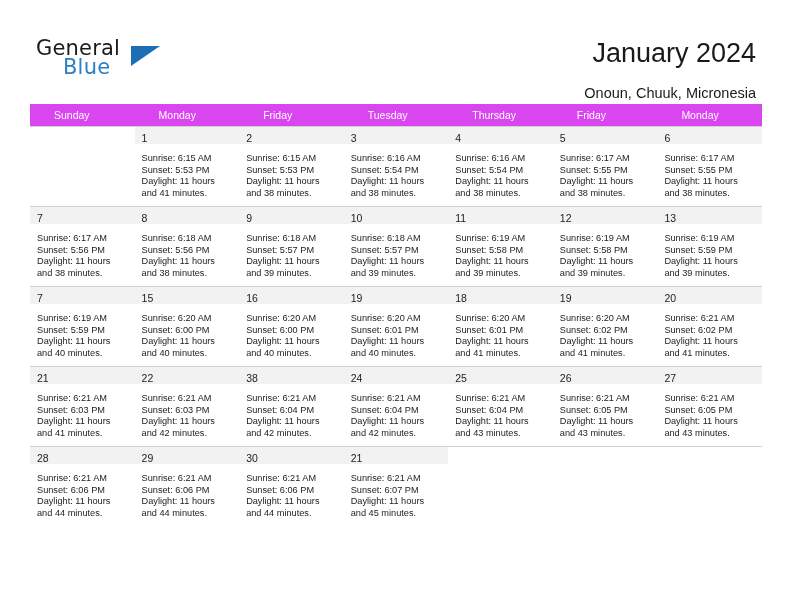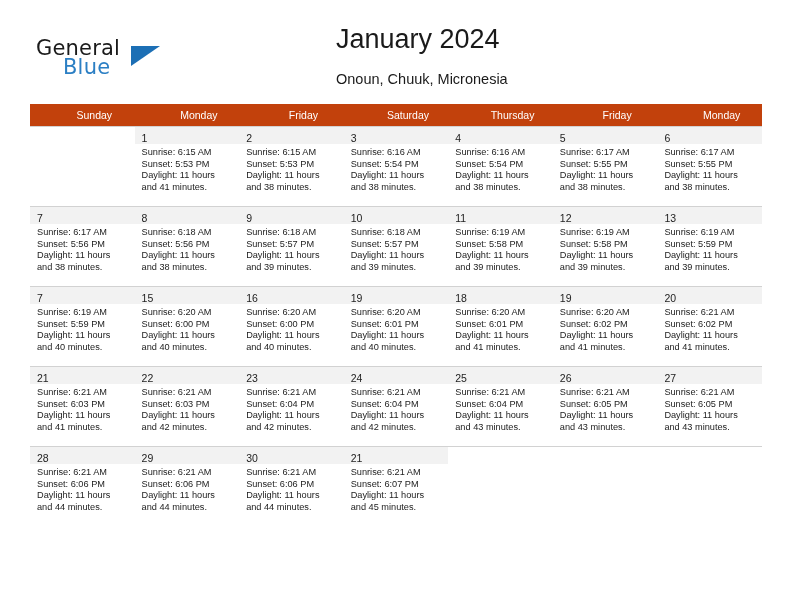--- a/index.html
+++ b/index.html
@@ -62,21 +62,22 @@
     top: 10px;
     width: 0;
     height: 0;
     border-left: 29px solid #1c6fb5;
     border-bottom: 20px solid transparent;
   }
 
   .title-block {
     position: absolute;
     right: 36px;
-    top: 22px;
+    top: 36px;
+    text-align: right;
     width: 420px;
   }
   .cal-title {
     font-size: 27px;
     font-weight: 400;
     color: #1a1a1a;
     line-height: 34px;
     font-family: "Liberation Sans", sans-serif;
   }
   .cal-subtitle {
@@ -90,25 +91,25 @@
   
   .calendar {
     position: absolute;
     left: 30px;
     top: 104px;
     width: 732px;
     border-collapse: collapse;
     table-layout: fixed;
   }
   .calendar th {
-    background: #c2410c;
+    background: #d946ef;
     color: #ffffff;
     font-size: 10.5px;
     font-weight: 400;
-    text-align: center;
+    text-align: left;
     padding: 5px 0 5px 24px;
     height: 11px;
     border: none;
   }
   .calendar td {
     vertical-align: top;
     height: 80px;
     padding: 0;
     border: none;
     background: #ffffff;
@@ -126,20 +127,21 @@
     padding: 1px 0 0 7px;
     box-sizing: border-box;
   }
   .daynum {
     font-size: 10.5px;
     color: #222222;
     line-height: 15px;
   }
   .cell-lines {
     padding: 3px 5px 0 7px;
+    margin-top: 6px;
   }
   .cell-lines div {
     font-size: 9.2px;
     line-height: 11.6px;
     color: #222222;
     white-space: nowrap;
   }
   .blank-cell .cell-inner {
     border-top: 1px solid #d2d2d2;
     background: #ffffff;
@@ -167,21 +169,21 @@
     </div>
 
   </div>
 
   <table class="calendar">
     <thead>
       <tr>
         <th>Sunday</th>
         <th>Monday</th>
         <th>Friday</th>
-        <th>Saturday</th>
+        <th>Tuesday</th>
         <th>Thursday</th>
         <th>Friday</th>
         <th>Monday</th>
       </tr>
     </thead>
     <tbody id="calendar-body">
         <tr>
           <td class="blank-cell">
             <div class="cell-inner">
               <div class="daynum-bar" style="background: rgb(255, 255, 255);"><span class="daynum"></span></div>
@@ -431,21 +433,21 @@
               <div class="cell-lines">
                 <div>Sunrise: 6:21 AM</div>
                 <div>Sunset: 6:03 PM</div>
                 <div>Daylight: 11 hours</div>
                 <div>and 42 minutes.</div>
               </div>
             </div>
           </td>
           <td class="day-cell">
             <div class="cell-inner">
-              <div class="daynum-bar"><span class="daynum">23</span></div>
+              <div class="daynum-bar"><span class="daynum">38</span></div>
               <div class="cell-lines">
                 <div>Sunrise: 6:21 AM</div>
                 <div>Sunset: 6:04 PM</div>
                 <div>Daylight: 11 hours</div>
                 <div>and 42 minutes.</div>
               </div>
             </div>
           </td>
           <td class="day-cell">
             <div class="cell-inner">

